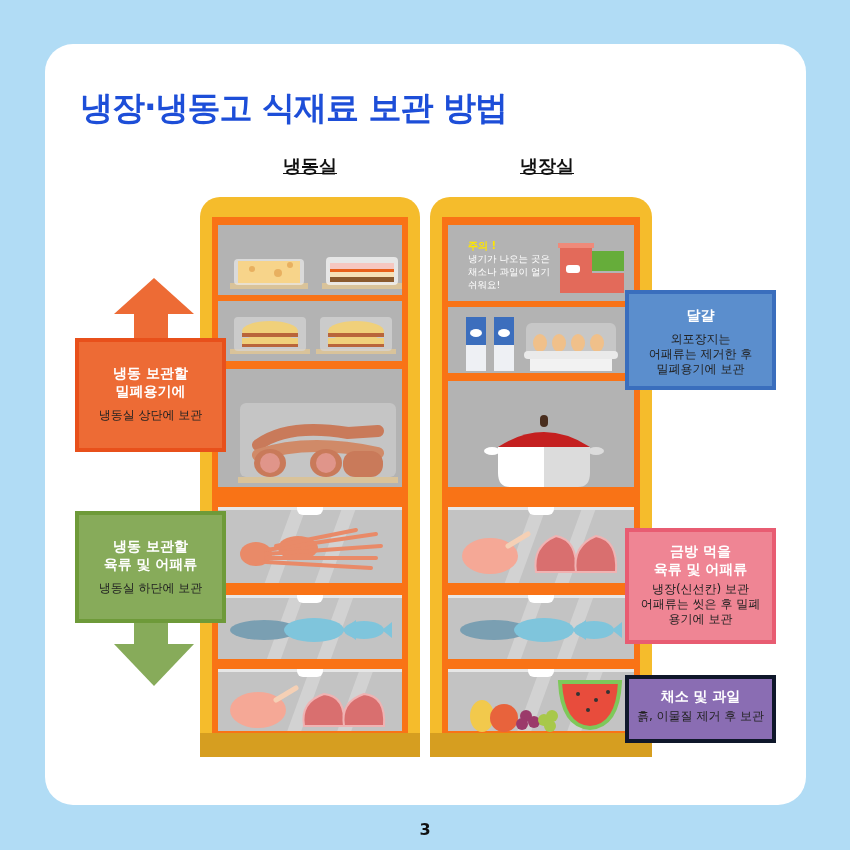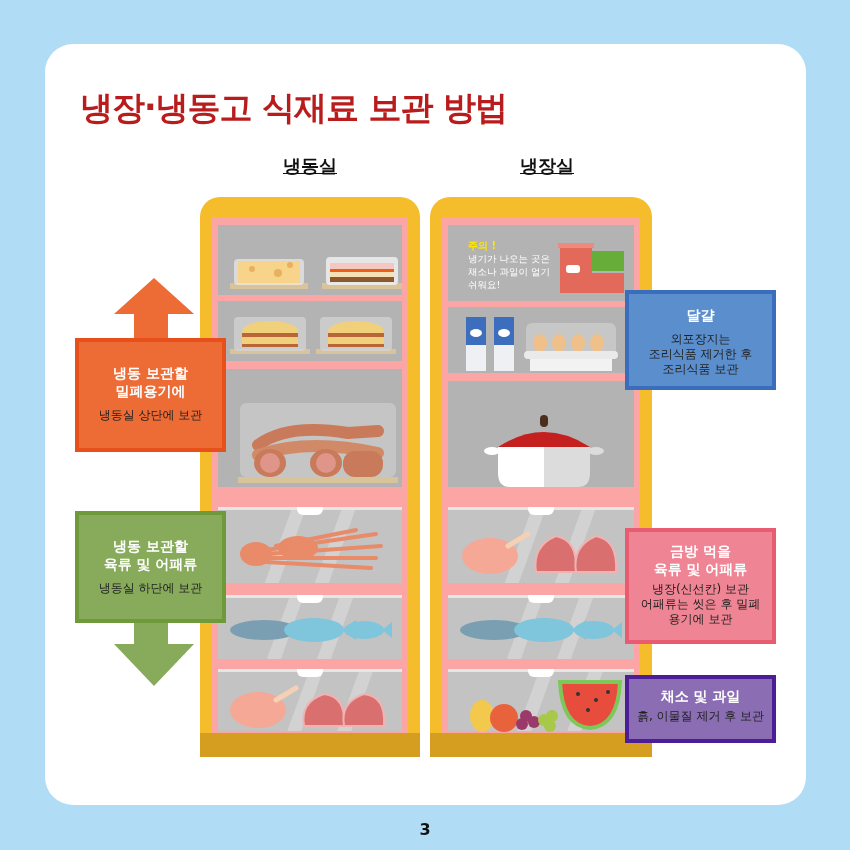--- a/index.html
+++ b/index.html
@@ -1,39 +1,39 @@
 <!DOCTYPE html>
 <html><head>
 <meta charset="utf-8">
 <style>
   * { box-sizing: border-box; margin: 0; padding: 0; }
   html, body { width: 850px; height: 850px; overflow: hidden; }
   body { background: #b1dcf5; font-family: "DejaVu Sans", "Liberation Sans", sans-serif; position: relative; }
   .card { position: absolute; left: 45px; top: 44px; width: 761px; height: 761px; background: #fff; border-radius: 28px; }
-  .title { position: absolute; left: 80px; top: 86px; font-size: 33px; font-weight: bold; color: #b91c1c; letter-spacing: -1px; }
+  .title { position: absolute; left: 80px; top: 86px; font-size: 33px; font-weight: bold; color: #1d4ed8; letter-spacing: -1px; }
   .col-label { position: absolute; top: 154px; font-size: 18px; font-weight: bold; color: #111; text-decoration: underline; }
   .page-num { position: absolute; left: 0; width: 850px; top: 820px; text-align: center; font-size: 16px; font-weight: bold; color: #111; }
 
   .fridge { position: absolute; top: 197px; height: 560px; background: #f5bc2c; border-radius: 20px 20px 0 0; }
   .fridge .base { position: absolute; left: 0; right: 0; bottom: 0; height: 24px; background: #d69e20; }
-  .fridge .inner { position: absolute; left: 12px; right: 12px; top: 20px; bottom: 24px; background: #fca5a5; }
+  .fridge .inner { position: absolute; left: 12px; right: 12px; top: 20px; bottom: 24px; background: #f97316; }
   .shelf { position: absolute; left: 6px; right: 6px; background: #b3b3b3; }
   .drawer { position: absolute; left: 6px; right: 6px; background: #c3c3c3; border-top: 3px solid #e6e6e6; }
   .drawer::before { content: ""; position: absolute; left: 50%; top: -3px; width: 26px; height: 8px; margin-left: -13px; background: #fff; border-radius: 0 0 6px 6px; }
   .glare { position: absolute; top: 0; bottom: 0; width: 14px; background: rgba(255,255,255,0.25); transform: skewX(-20deg); }
 
   .callout { position: absolute; color: #fff; text-align: center; }
   .callout .head { font-weight: bold; font-size: 14px; line-height: 18px; }
   .callout .body { font-size: 12px; line-height: 15px; color: #222; margin-top: 8px; }
   .c-orange { left: 75px; top: 338px; width: 151px; height: 114px; background: #ed6b35; border: 4px solid #e8501b; padding-top: 22px; }
   .c-green { left: 75px; top: 511px; width: 151px; height: 112px; background: #87ab5a; border: 4px solid #6e9a39; padding-top: 22px; }
   .c-blue { left: 625px; top: 290px; width: 151px; height: 100px; background: #5b8ecd; border: 4px solid #3a6ebd; padding-top: 12px; }
   .c-blue .body, .c-pink .body, .c-purple .body { color: #222; }
   .c-pink { left: 625px; top: 528px; width: 151px; height: 116px; background: #ef8594; border: 4px solid #e85c72; padding-top: 10px; }
-  .c-purple { left: 625px; top: 675px; width: 151px; height: 68px; background: #8a6db3; border: 4px solid #4c1d95; padding-top: 8px; }
+  .c-purple { left: 625px; top: 675px; width: 151px; height: 68px; background: #8a6db3; border: 4px solid #0f172a; padding-top: 8px; }
   .c-purple .body { margin-top: 4px; text-align: center; }
   .c-pink .body { margin-top: 4px; }
 
   .arrow-up { position: absolute; left: 114px; top: 278px; width: 0; height: 0; border-left: 40px solid transparent; border-right: 40px solid transparent; border-bottom: 36px solid #ed6b35; }
   .arrow-up-stem { position: absolute; left: 134px; top: 312px; width: 34px; height: 28px; background: #ed6b35; }
   .arrow-down-stem { position: absolute; left: 134px; top: 621px; width: 34px; height: 24px; background: #87ab5a; }
   .arrow-down { position: absolute; left: 114px; top: 644px; width: 0; height: 0; border-left: 40px solid transparent; border-right: 40px solid transparent; border-top: 42px solid #87ab5a; }
 
   .warn { position: absolute; left: 20px; top: 14px; font-size: 9.5px; line-height: 13px; color: #fff; }
   .warn .w-head { color: #ffe600; font-weight: bold; font-size: 10px; }
@@ -254,22 +254,22 @@
 <div class="callout c-green">
   <div class="head">냉동 보관할</div>
   <div class="head">육류 및 어패류</div>
   <div class="body">냉동실 하단에 보관</div>
 </div>
 
 <div class="callout c-blue">
   <div class="head">달걀</div>
   <div class="body">
     <div>외포장지는</div>
-    <div>조리식품 제거한 후</div>
-    <div>조리식품 보관</div>
+    <div>어패류는 제거한 후</div>
+    <div>밀폐용기에 보관</div>
   </div>
 </div>
 
 <div class="callout c-pink">
   <div class="head">금방 먹을</div>
   <div class="head">육류 및 어패류</div>
   <div class="body">
     <div>냉장(신선칸) 보관</div>
     <div>어패류는 씻은 후 밀폐</div>
     <div>용기에 보관</div>

